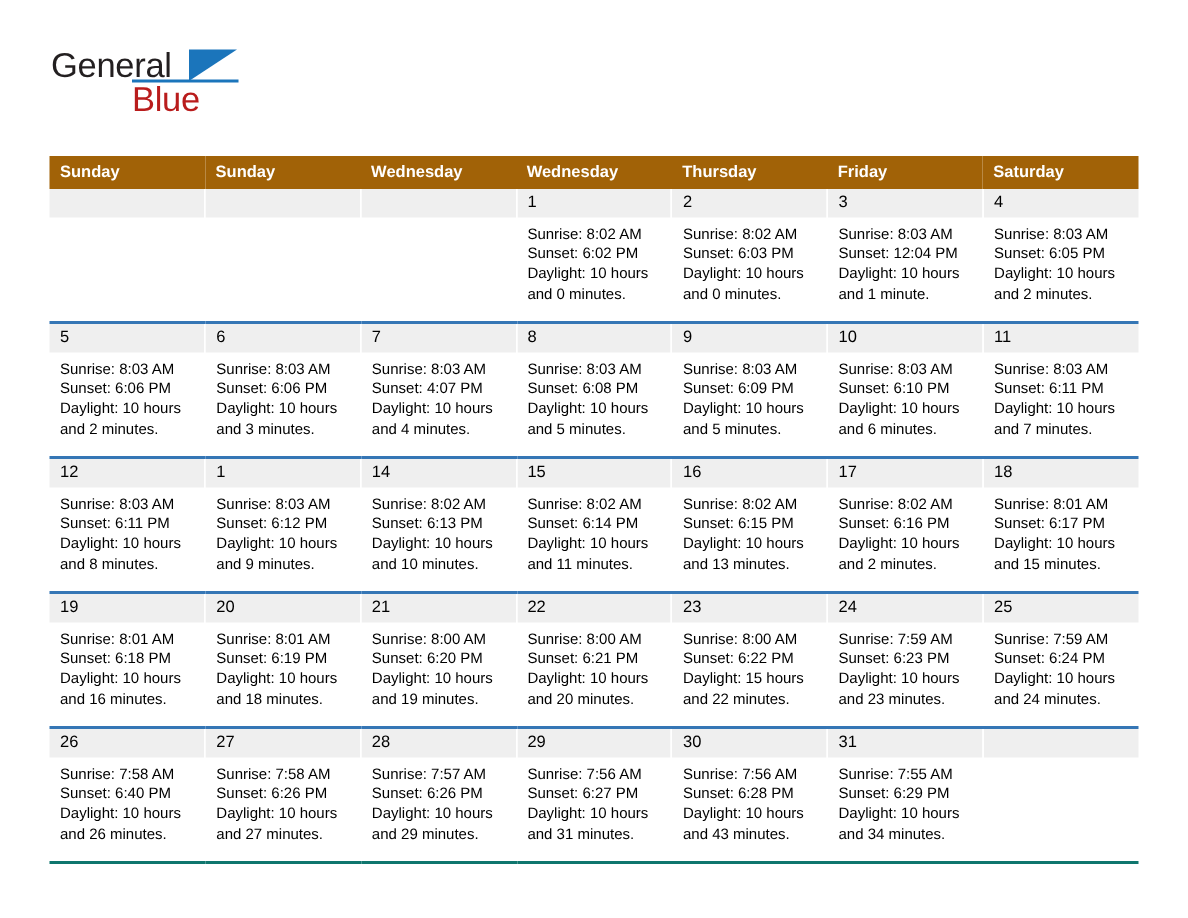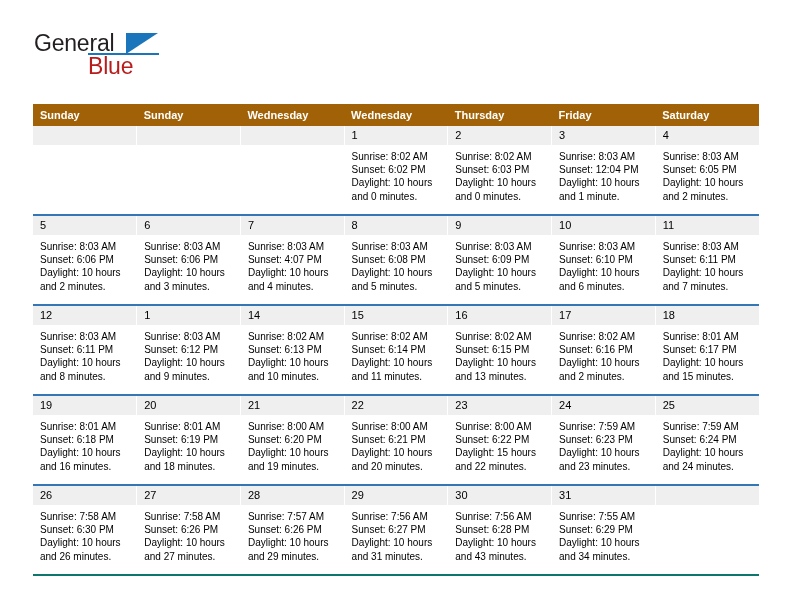--- a/index.html
+++ b/index.html
@@ -397,21 +397,21 @@
               <div>Sunset: 6:24 PM</div>
               <div>Daylight: 10 hours and 24 minutes.</div>
             </div>
           </td>
         </tr>
         <tr>
           <td class="day-cell">
             <div class="daynum">26</div>
             <div class="cell-body">
               <div>Sunrise: 7:58 AM</div>
-              <div>Sunset: 6:30 PM</div>
+              <div>Sunset: 6:40 PM</div>
               <div>Daylight: 10 hours and 26 minutes.</div>
             </div>
           </td>
           <td class="day-cell">
             <div class="daynum">27</div>
             <div class="cell-body">
               <div>Sunrise: 7:58 AM</div>
               <div>Sunset: 6:26 PM</div>
               <div>Daylight: 10 hours and 27 minutes.</div>
             </div>

